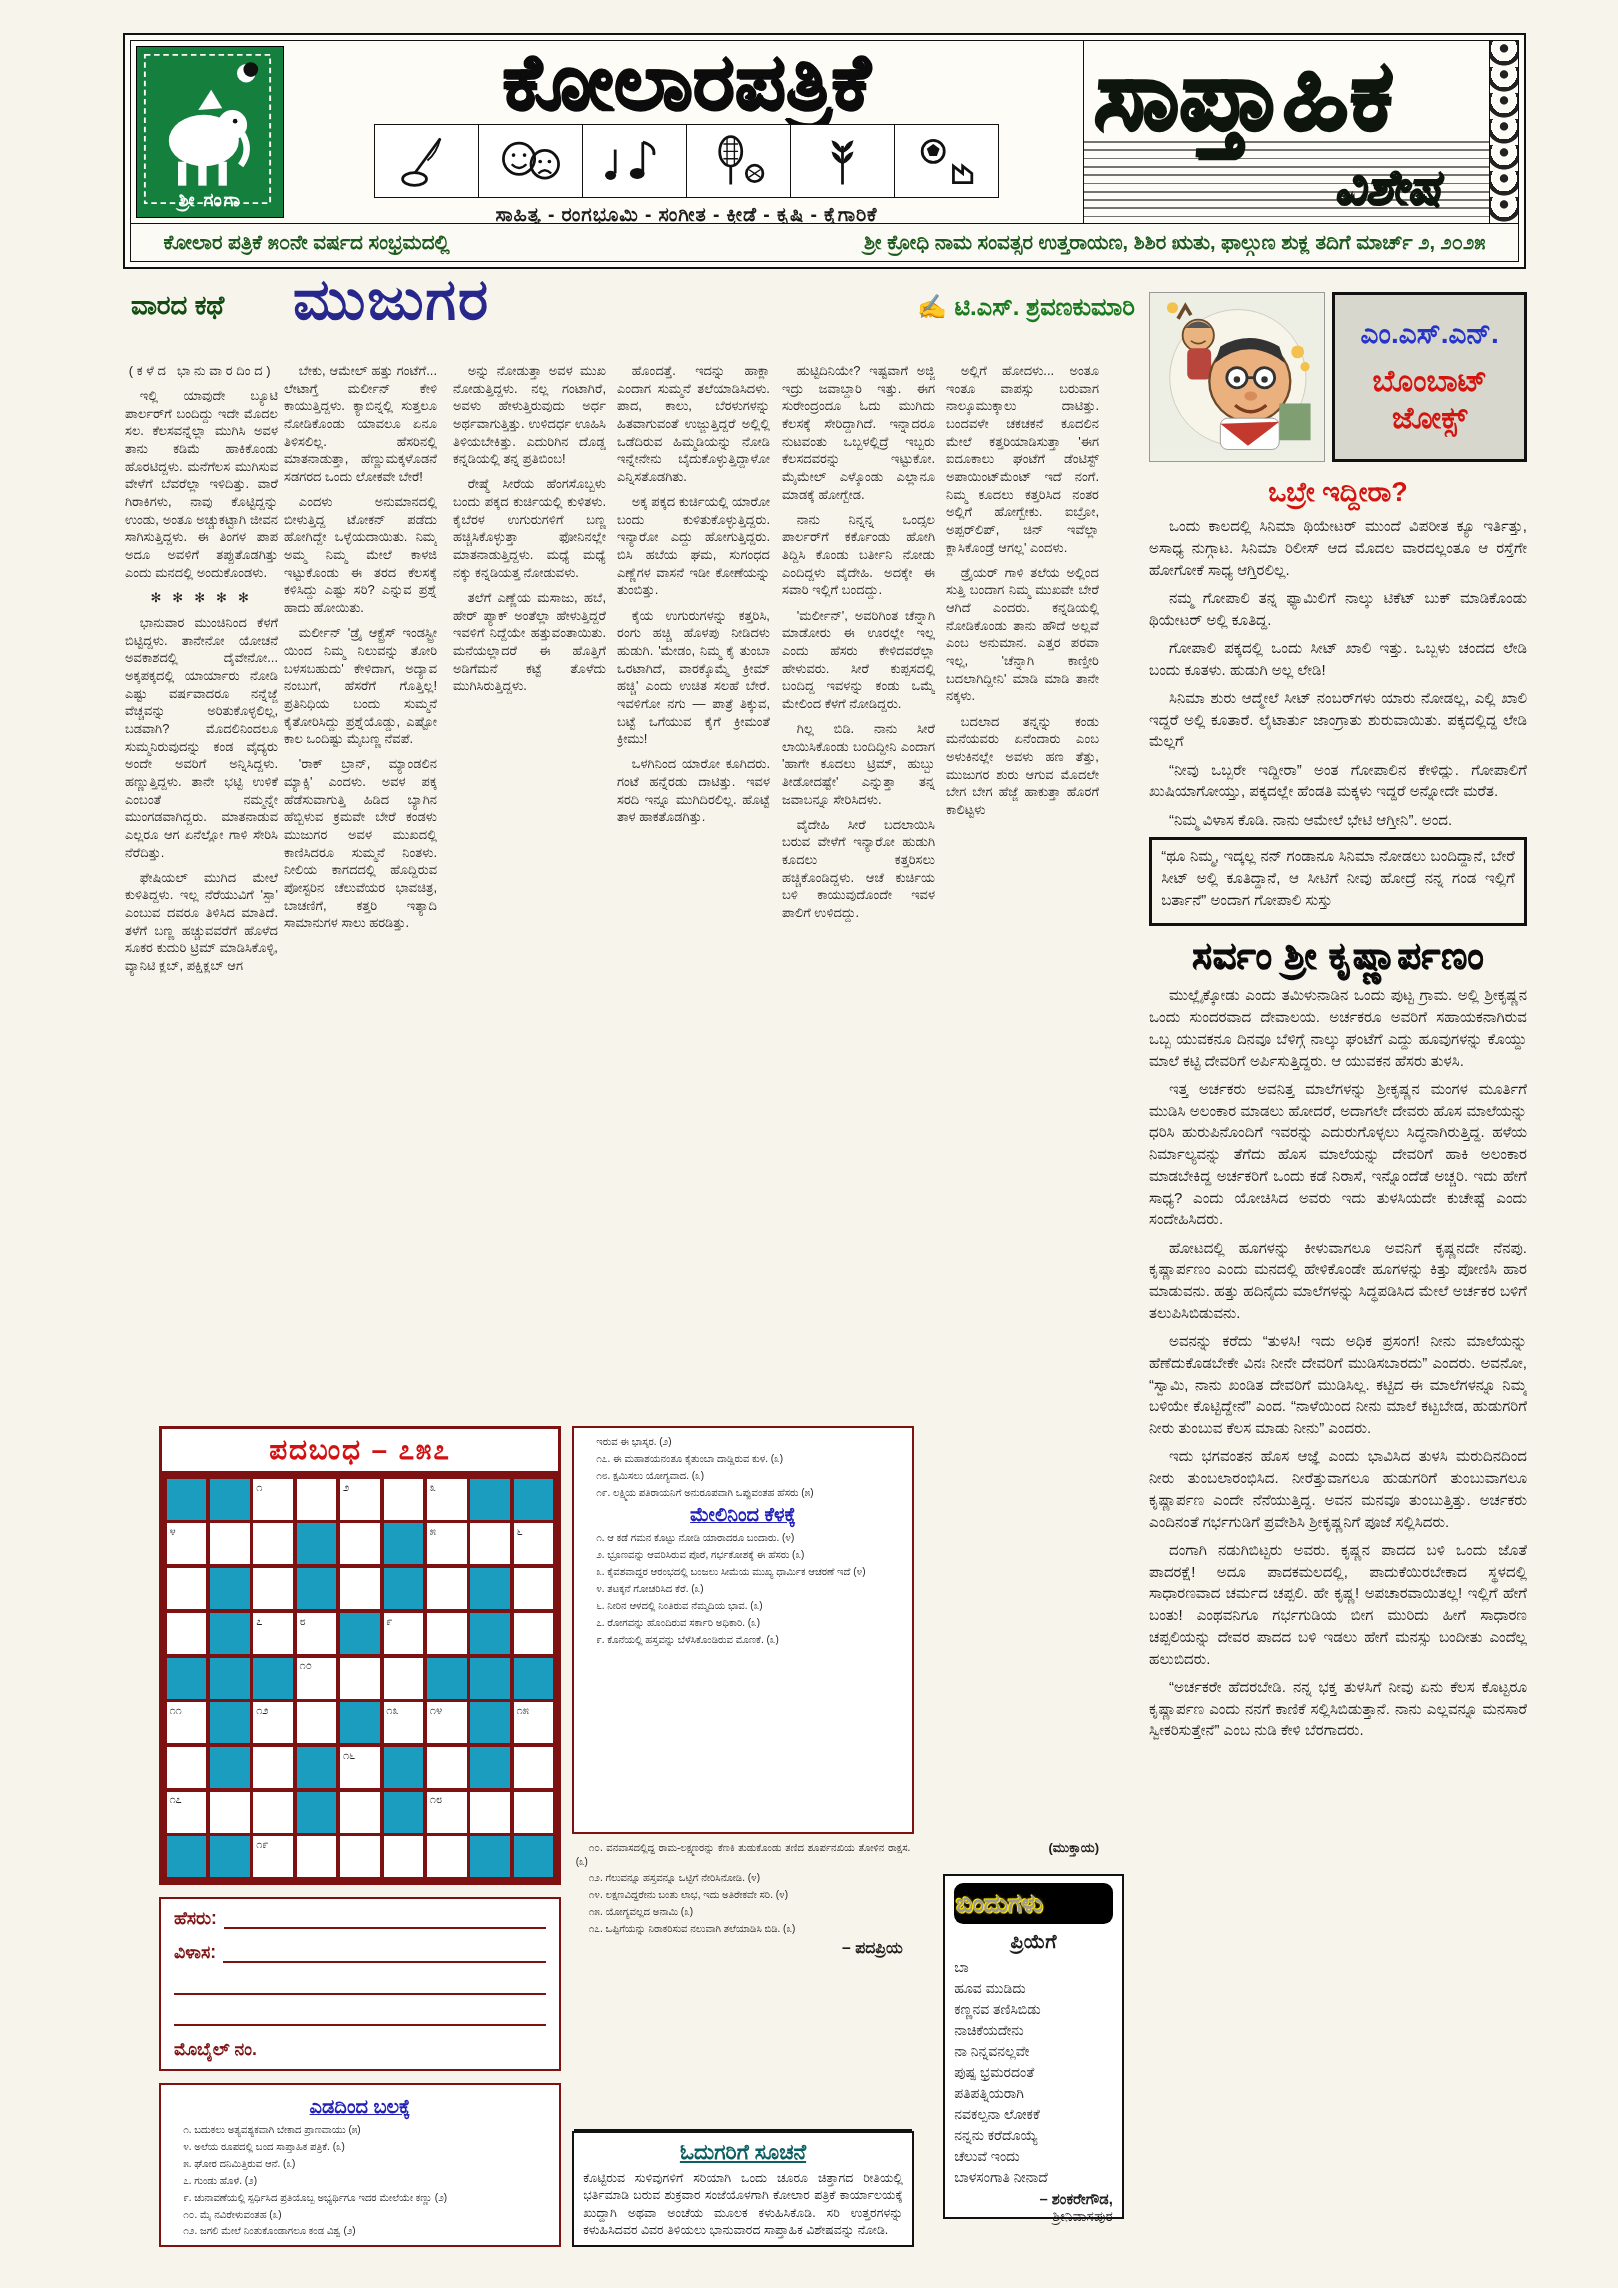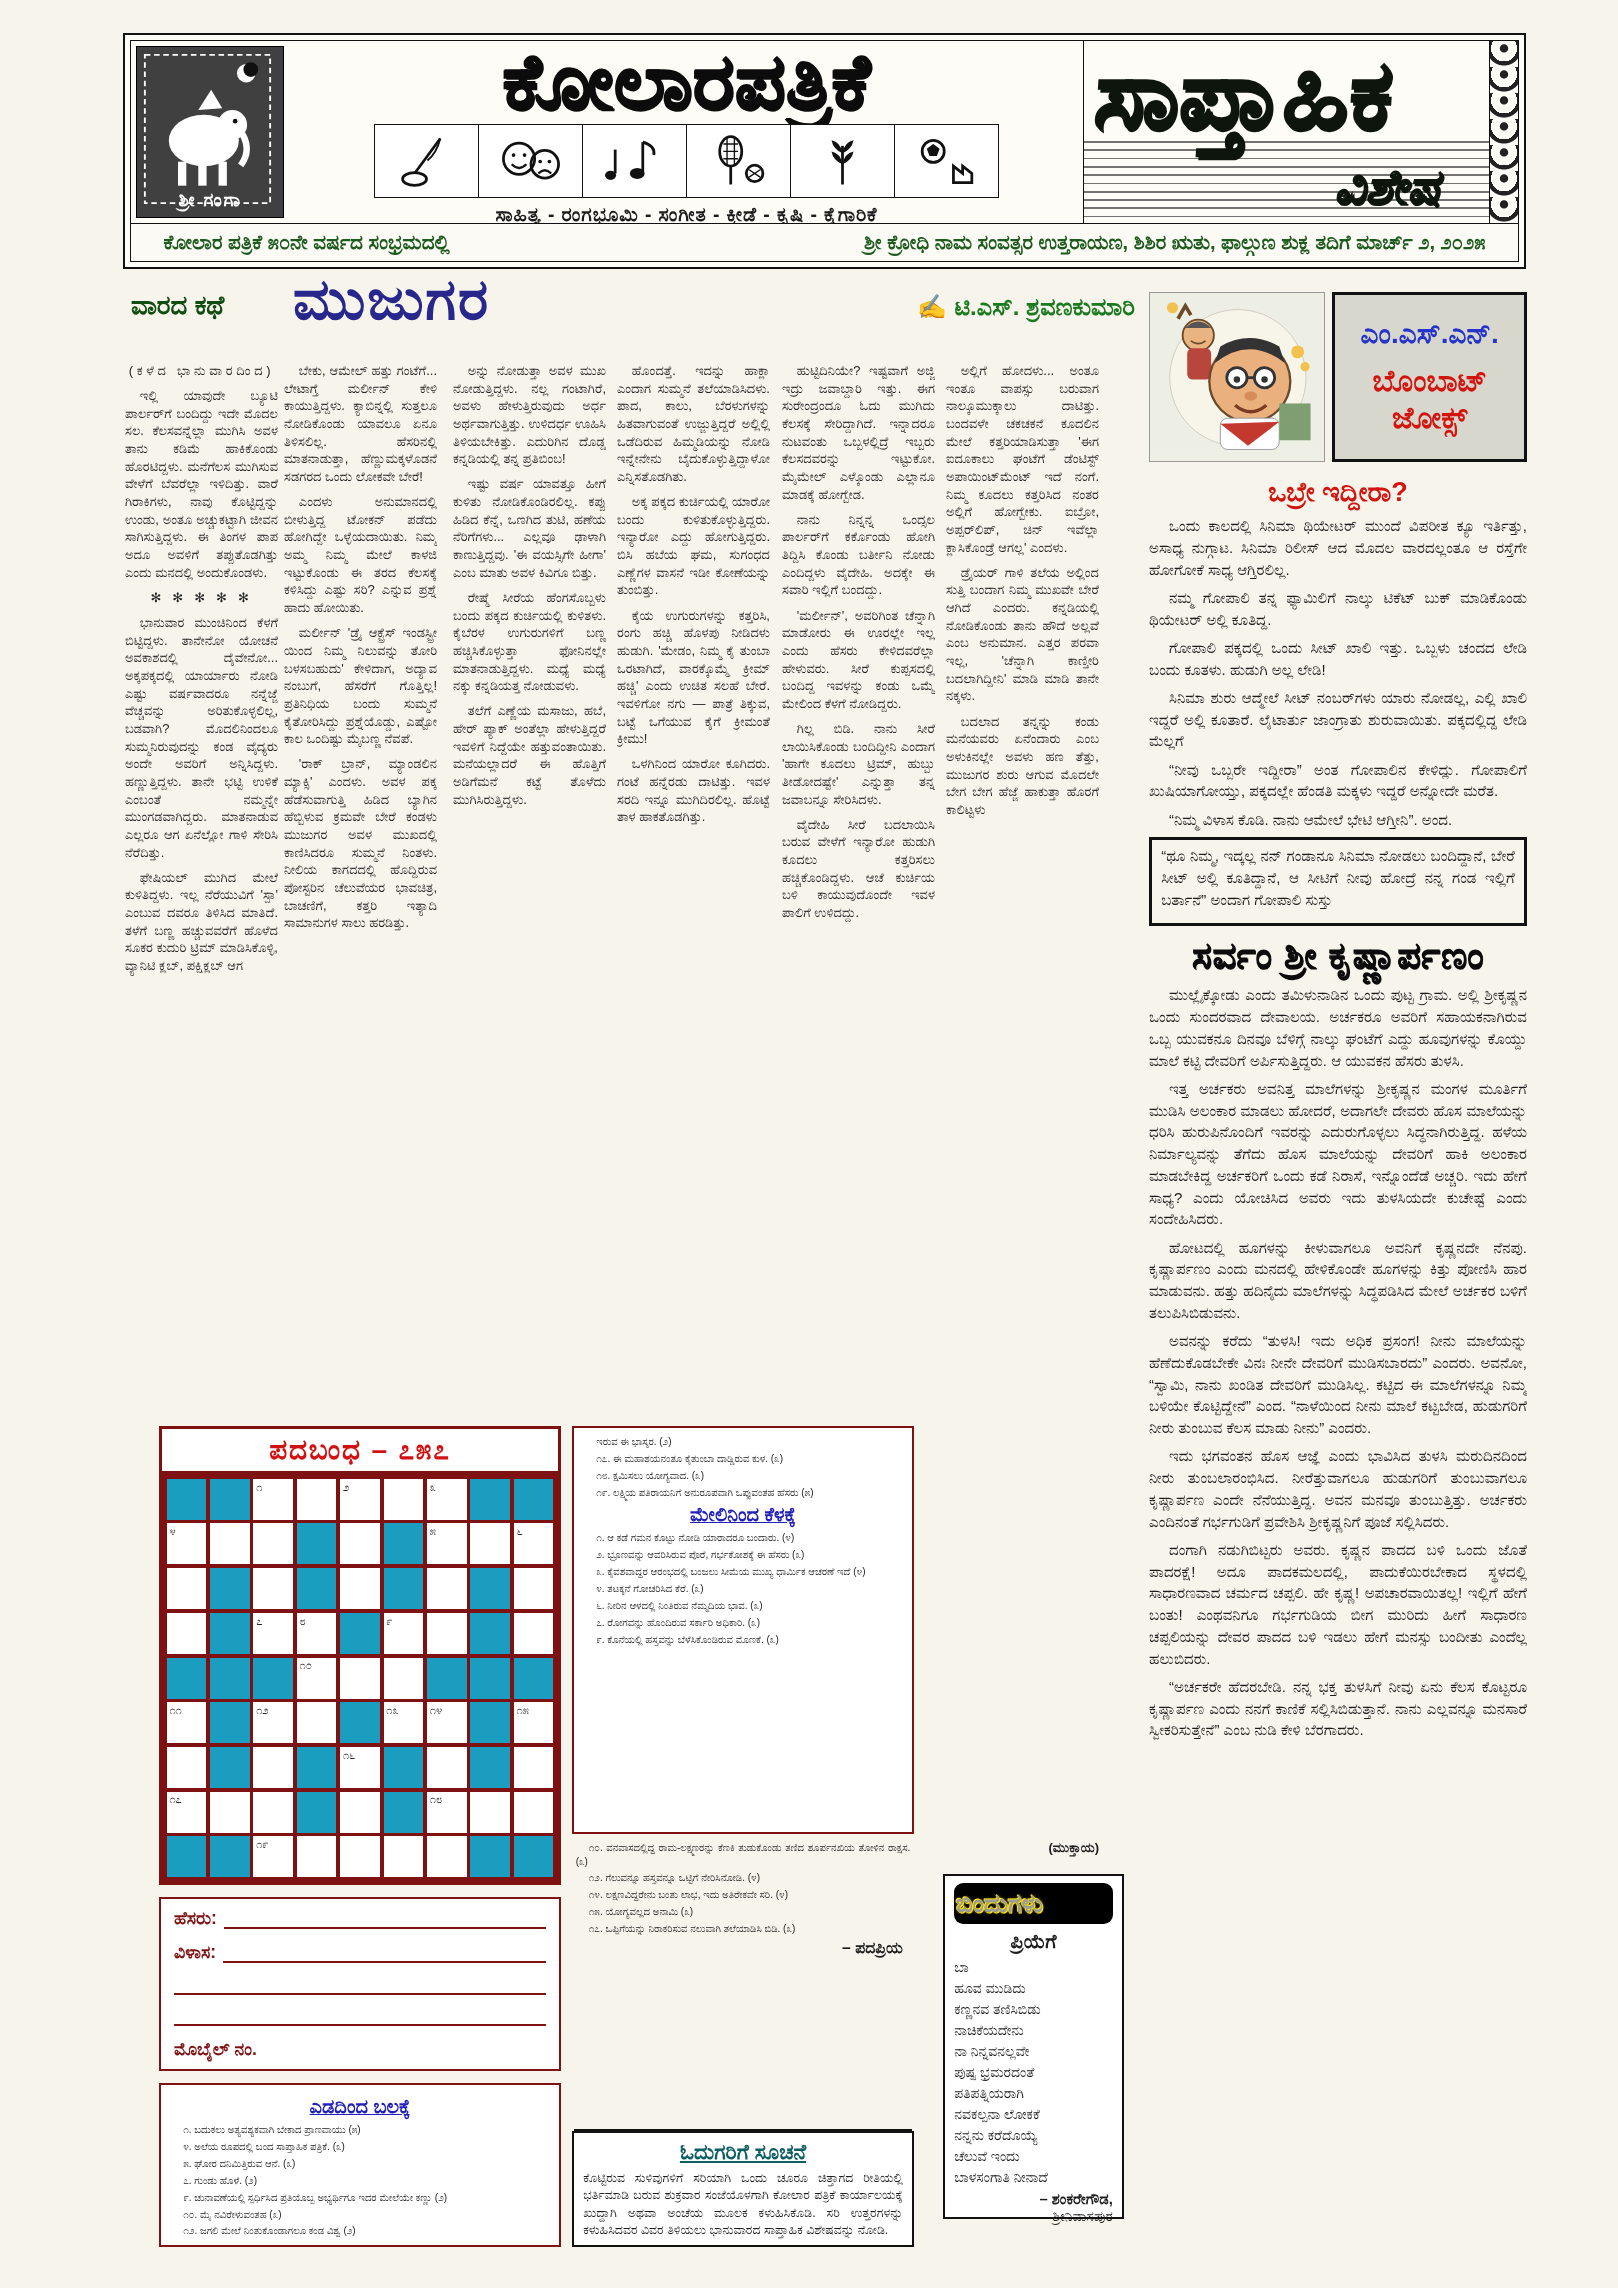--- a/index.html
+++ b/index.html
@@ -15,21 +15,21 @@
   .masthead{
     left:123px;top:33px;width:1403px;height:236px;
     border:2.8px solid #111;background:#fdfcf7;box-sizing:border-box;
   }
   .masthead-inner{
     position:absolute;left:4.6px;top:4.6px;right:4.6px;bottom:4.6px;
     border:1.8px solid #111;display:flex;flex-direction:column;box-sizing:border-box;
   }
   .mast-top{flex:1;display:flex;min-height:0;}
   .emblem{
-    width:146px;background:#404040;margin:5.5px;position:relative;
+    width:146px;background:#15803d;margin:5.5px;position:relative;
     display:flex;flex-direction:column;align-items:center;justify-content:flex-end;
     border:1.8px solid #000;
   }
   .emblem svg{position:absolute;top:5.5px;left:5.5px;}
   .emblem-label{color:#fff;font-weight:bold;font-size:18.5px;padding:3.7px 0 5.5px 0;letter-spacing:1.8px;position:relative;}
   .mast-center{flex:1;display:flex;flex-direction:column;align-items:center;padding:1.8px 7.4px;min-width:0;}
   .paper-title{
     font-size:78px;font-weight:900;line-height:1.0;color:#0c0c0c;letter-spacing:0.9px;
     text-shadow:1.8px 1.8px 0 #0c0c0c, -0.9px 0.9px 0 #0c0c0c;
     white-space:nowrap;
@@ -257,21 +257,20 @@
     <p>ಫೇಷಿಯಲ್ ಮುಗಿದ ಮೇಲೆ ಕುಳಿತಿದ್ದಳು. ಇಲ್ಲ ನೆರೆಯುವಿಗೆ 'ಸ್ಪಾ' ಎಂಬುವ ದವರೂ ತಿಳಿಸಿದ ಮಾತಿದೆ. ತಳೆಗೆ ಬಣ್ಣ ಹಚ್ಚುವವರೆಗೆ ಹೊಳೆದ ಸೂಕರ ಕುದುರಿ ಟ್ರಿಮ್ ಮಾಡಿಸಿಕೊಳ್ಳಿ, ವ್ಯಾನಿಟಿ ಕ್ಲಬ್, ಪಕ್ಷಿಕ್ಲಬ್ ಆಗ</p>
   </div>
 <div class="abs story-col col2 col-h-short">
     <p>ಬೇಕು, ಆಮೇಲ್ ಹತ್ತು ಗಂಟೆಗೆ... ಲೇಟಾಗ್ತೆ ಮರ್ಲೀನ್ ಕೇಳಿ ಕಾಯುತ್ತಿದ್ದಳು. ಕ್ಯಾಬಿನ್ನಲ್ಲಿ ಸುತ್ತಲೂ ನೋಡಿಕೊಂಡು ಯಾವಲೂ ಏನೂ ತಿಳಿಸಲಿಲ್ಲ. ಹೆಸರಿನಲ್ಲಿ ಮಾತನಾಡುತ್ತಾ, ಹೆಣ್ಣುಮಕ್ಕಳೊಡನೆ ಸಡಗರದ ಒಂದು ಲೋಕವೇ ಬೇರೆ!</p>
     <p>ಎಂದಳು ಅನುಮಾನದಲ್ಲಿ ಬೀಳುತ್ತಿದ್ದ ಟೋಕನ್ ಪಡೆದು ಹೋಗಿದ್ದೇ ಒಳ್ಳೆಯದಾಯಿತು. ನಿಮ್ಮ ಅಮ್ಮ ನಿಮ್ಮ ಮೇಲೆ ಕಾಳಜಿ ಇಟ್ಟುಕೊಂಡು ಈ ತರದ ಕೆಲಸಕ್ಕೆ ಕಳಿಸಿದ್ದು ಎಷ್ಟು ಸರಿ? ಎನ್ನುವ ಪ್ರಶ್ನೆ ಹಾದು ಹೋಯಿತು.</p>
     <p>ಮರ್ಲೀನ್ 'ಡ್ರೈ ಆಕ್ಟ್ರೆಸ್ ಇಂಡಸ್ಟ್ರೀ ಯಿಂದ ನಿಮ್ಮ ನಿಲುವನ್ನು ತೋರಿ ಬಳಸಬಹುದು' ಕೇಳಿದಾಗ, ಅದ್ಯಾವ ನಂಬುಗೆ, ಹೆಸರೆಗೆ ಗೊತ್ತಿಲ್ಲ! ಪ್ರತಿನಿಧಿಯ ಬಂದು ಸುಮ್ಮನೆ ಕೈತೋರಿಸಿದ್ದು ಪ್ರಶ್ನೆಯೊಡ್ಡು, ಎಷ್ಟೋ ಕಾಲ ಒಂದಿಷ್ಟು ಮೈಬಣ್ಣ ನೆವಪೆ.</p>
     <p>'ರಾಕ್ ಬ್ರಾನ್, ಮ್ಯಾಂಡಲಿನ ಮ್ಯಾಕ್ಸಿ' ಎಂದಳು. ಅವಳ ಪಕ್ಕ ಹೆಡೆಸುವಾಗುತ್ತಿ ಹಿಡಿದ ಬ್ಯಾಗಿನ ಹೆಬ್ಬಿಳುವ ಕ್ರಮವೇ ಬೇರೆ ಕಂಡಳು ಮುಜುಗರ ಅವಳ ಮುಖದಲ್ಲಿ ಕಾಣಿಸಿದರೂ ಸುಮ್ಮನೆ ನಿಂತಳು. ನೀಲಿಯ ಕಾಗದದಲ್ಲಿ ಹೊದ್ದಿರುವ ಪೋಸ್ಟರಿನ ಚೆಲುವೆಯರ ಭಾವಚಿತ್ರ, ಬಾಚಣಿಗೆ, ಕತ್ತರಿ ಇತ್ಯಾದಿ ಸಾಮಾನುಗಳ ಸಾಲು ಹರಡಿತ್ತು.</p>
   </div>
 <div class="abs story-col col3 col-h-short">
     <p>ಅನ್ನು ನೋಡುತ್ತಾ ಅವಳ ಮುಖ ನೋಡುತ್ತಿದ್ದಳು. ನಲ್ಲ ಗಂಟಾಗಿರೆ, ಅವಳು ಹೇಳುತ್ತಿರುವುದು ಅರ್ಧ ಅರ್ಥವಾಗುತ್ತಿತ್ತು. ಉಳಿದರ್ಧ ಊಹಿಸಿ ತಿಳಿಯಬೇಕಿತ್ತು. ಎದುರಿಗಿನ ದೊಡ್ಡ ಕನ್ನಡಿಯಲ್ಲಿ ತನ್ನ ಪ್ರತಿಬಿಂಬ!</p>
-    <p>ಇಷ್ಟು ವರ್ಷ ಯಾವತ್ತೂ ಹೀಗೆ ಕುಳಿತು ನೋಡಿಕೊಂಡಿರಲಿಲ್ಲ. ಕಪ್ಪು ಹಿಡಿದ ಕೆನ್ನೆ, ಒಣಗಿದ ತುಟಿ, ಹಣೆಯ ನೆರಿಗೆಗಳು... ಎಲ್ಲವೂ ಢಾಳಾಗಿ ಕಾಣುತ್ತಿದ್ದವು. 'ಈ ವಯಸ್ಸಿಗೇ ಹೀಗಾ' ಎಂಬ ಮಾತು ಅವಳ ಕಿವಿಗೂ ಬಿತ್ತು.</p>
     <p>ರೇಷ್ಮೆ ಸೀರೆಯ ಹೆಂಗಸೊಬ್ಬಳು ಬಂದು ಪಕ್ಕದ ಕುರ್ಚಿಯಲ್ಲಿ ಕುಳಿತಳು. ಕೈಬೆರಳ ಉಗುರುಗಳಿಗೆ ಬಣ್ಣ ಹಚ್ಚಿಸಿಕೊಳ್ಳುತ್ತಾ ಫೋನಿನಲ್ಲೇ ಮಾತನಾಡುತ್ತಿದ್ದಳು. ಮಧ್ಯೆ ಮಧ್ಯೆ ನಕ್ಕು ಕನ್ನಡಿಯತ್ತ ನೋಡುವಳು.</p>
     <p>ತಲೆಗೆ ಎಣ್ಣೆಯ ಮಸಾಜು, ಹಬೆ, ಹೇರ್ ಪ್ಯಾಕ್ ಅಂತೆಲ್ಲಾ ಹೇಳುತ್ತಿದ್ದರೆ ಇವಳಿಗೆ ನಿದ್ದೆಯೇ ಹತ್ತುವಂತಾಯಿತು. ಮನೆಯಲ್ಲಾದರೆ ಈ ಹೊತ್ತಿಗೆ ಅಡಿಗೆಮನೆ ಕಟ್ಟೆ ತೊಳೆದು ಮುಗಿಸಿರುತ್ತಿದ್ದಳು.</p>
   </div>
 <div class="abs story-col col4 col-h-short">
     <p>ಹೊಂದತ್ತೆ. ಇದನ್ನು ಹಾಕ್ಲಾ ಎಂದಾಗ ಸುಮ್ಮನೆ ತಲೆಯಾಡಿಸಿದಳು. ಪಾದ, ಕಾಲು, ಬೆರಳುಗಳನ್ನು ಹಿತವಾಗುವಂತೆ ಉಜ್ಜುತ್ತಿದ್ದರೆ ಅಲ್ಲಿಲ್ಲಿ ಒಡೆದಿರುವ ಹಿಮ್ಮಡಿಯನ್ನು ನೋಡಿ ಇನ್ನೇನೇನು ಬೈದುಕೊಳ್ಳುತ್ತಿದ್ದಾಳೋ ಎನ್ನಿಸತೊಡಗಿತು.</p>
     <p>ಅಕ್ಕ ಪಕ್ಕದ ಕುರ್ಚಿಯಲ್ಲಿ ಯಾರೋ ಬಂದು ಕುಳಿತುಕೊಳ್ಳುತ್ತಿದ್ದರು. ಇನ್ಯಾರೋ ಎದ್ದು ಹೋಗುತ್ತಿದ್ದರು. ಬಿಸಿ ಹಬೆಯ ಘಮ, ಸುಗಂಧದ ಎಣ್ಣೆಗಳ ವಾಸನೆ ಇಡೀ ಕೋಣೆಯನ್ನು ತುಂಬಿತ್ತು.</p>
     <p>ಕೈಯ ಉಗುರುಗಳನ್ನು ಕತ್ತರಿಸಿ, ರಂಗು ಹಚ್ಚಿ ಹೊಳಪು ನೀಡಿದಳು ಹುಡುಗಿ. 'ಮೇಡಂ, ನಿಮ್ಮ ಕೈ ತುಂಬಾ ಒರಟಾಗಿದೆ, ವಾರಕ್ಕೊಮ್ಮೆ ಕ್ರೀಮ್ ಹಚ್ಚಿ' ಎಂದು ಉಚಿತ ಸಲಹೆ ಬೇರೆ. ಇವಳಿಗೋ ನಗು — ಪಾತ್ರೆ ತಿಕ್ಕುವ, ಬಟ್ಟೆ ಒಗೆಯುವ ಕೈಗೆ ಕ್ರೀಮಂತೆ ಕ್ರೀಮು!</p>
     <p>ಒಳಗಿನಿಂದ ಯಾರೋ ಕೂಗಿದರು. ಗಂಟೆ ಹನ್ನೆರಡು ದಾಟಿತ್ತು. ಇವಳ ಸರದಿ ಇನ್ನೂ ಮುಗಿದಿರಲಿಲ್ಲ. ಹೊಟ್ಟೆ ತಾಳ ಹಾಕತೊಡಗಿತ್ತು.</p>
   </div>
 <div class="abs story-col col5 col-h-short">

